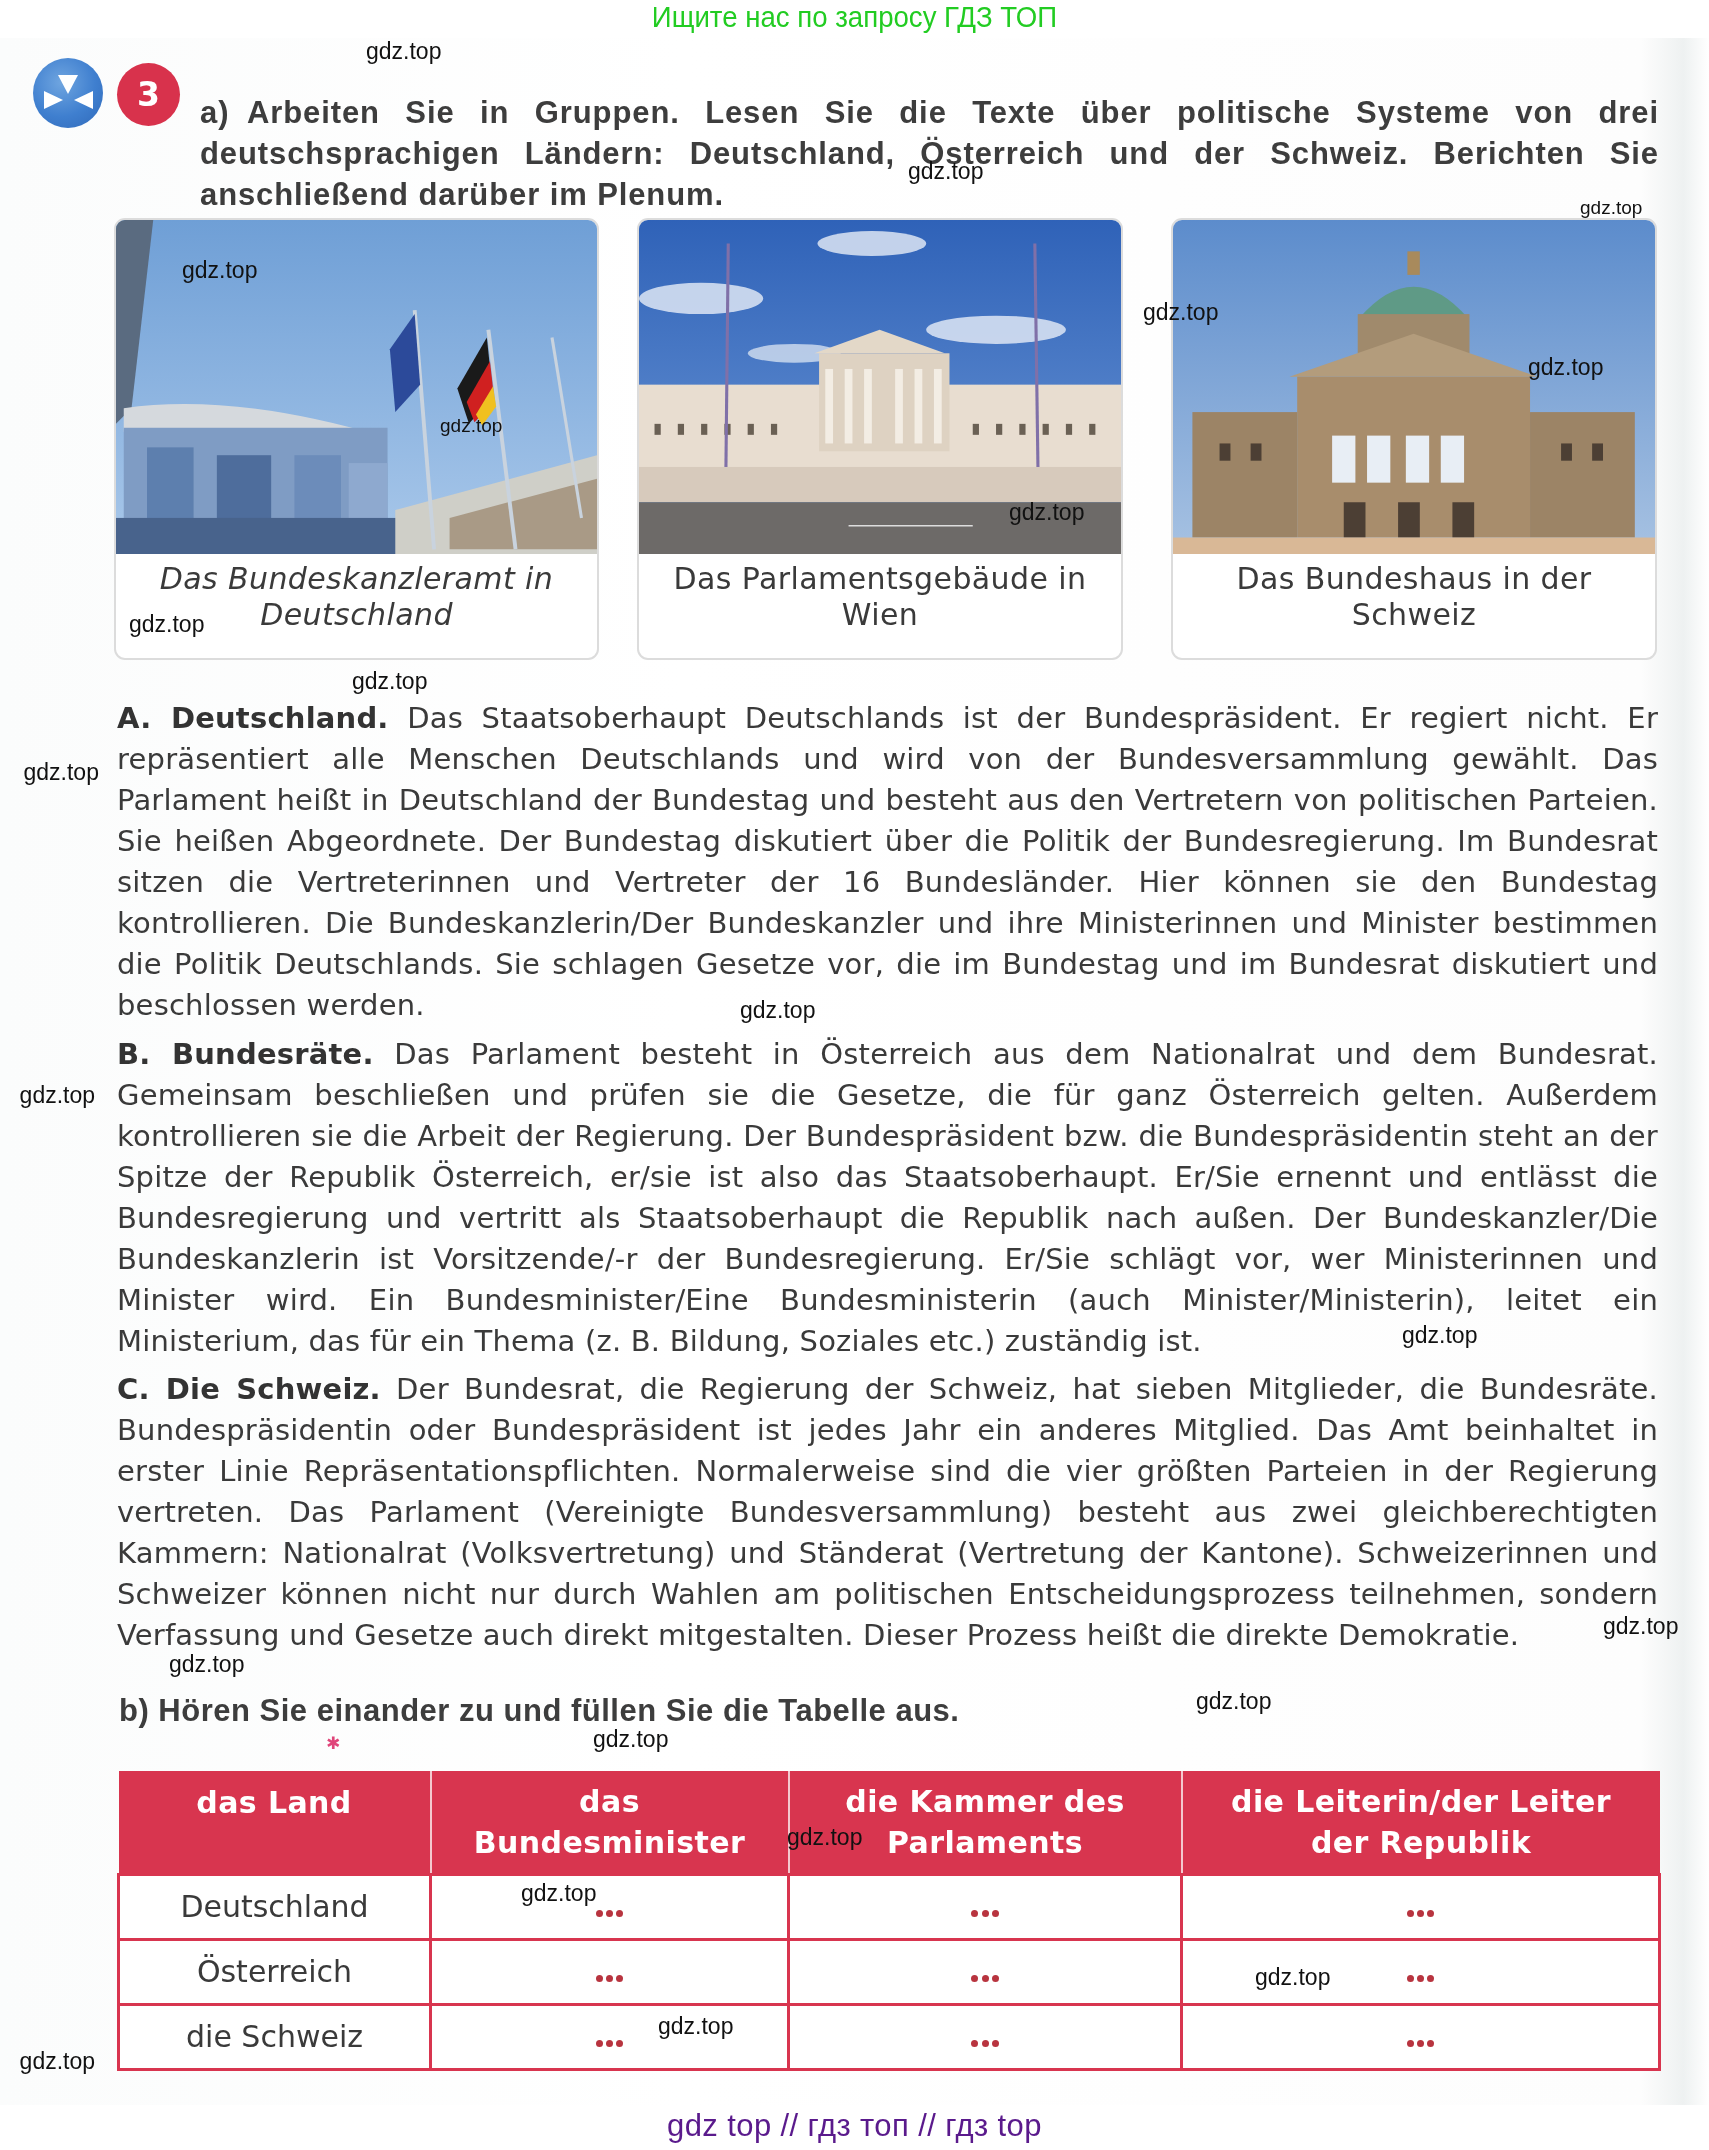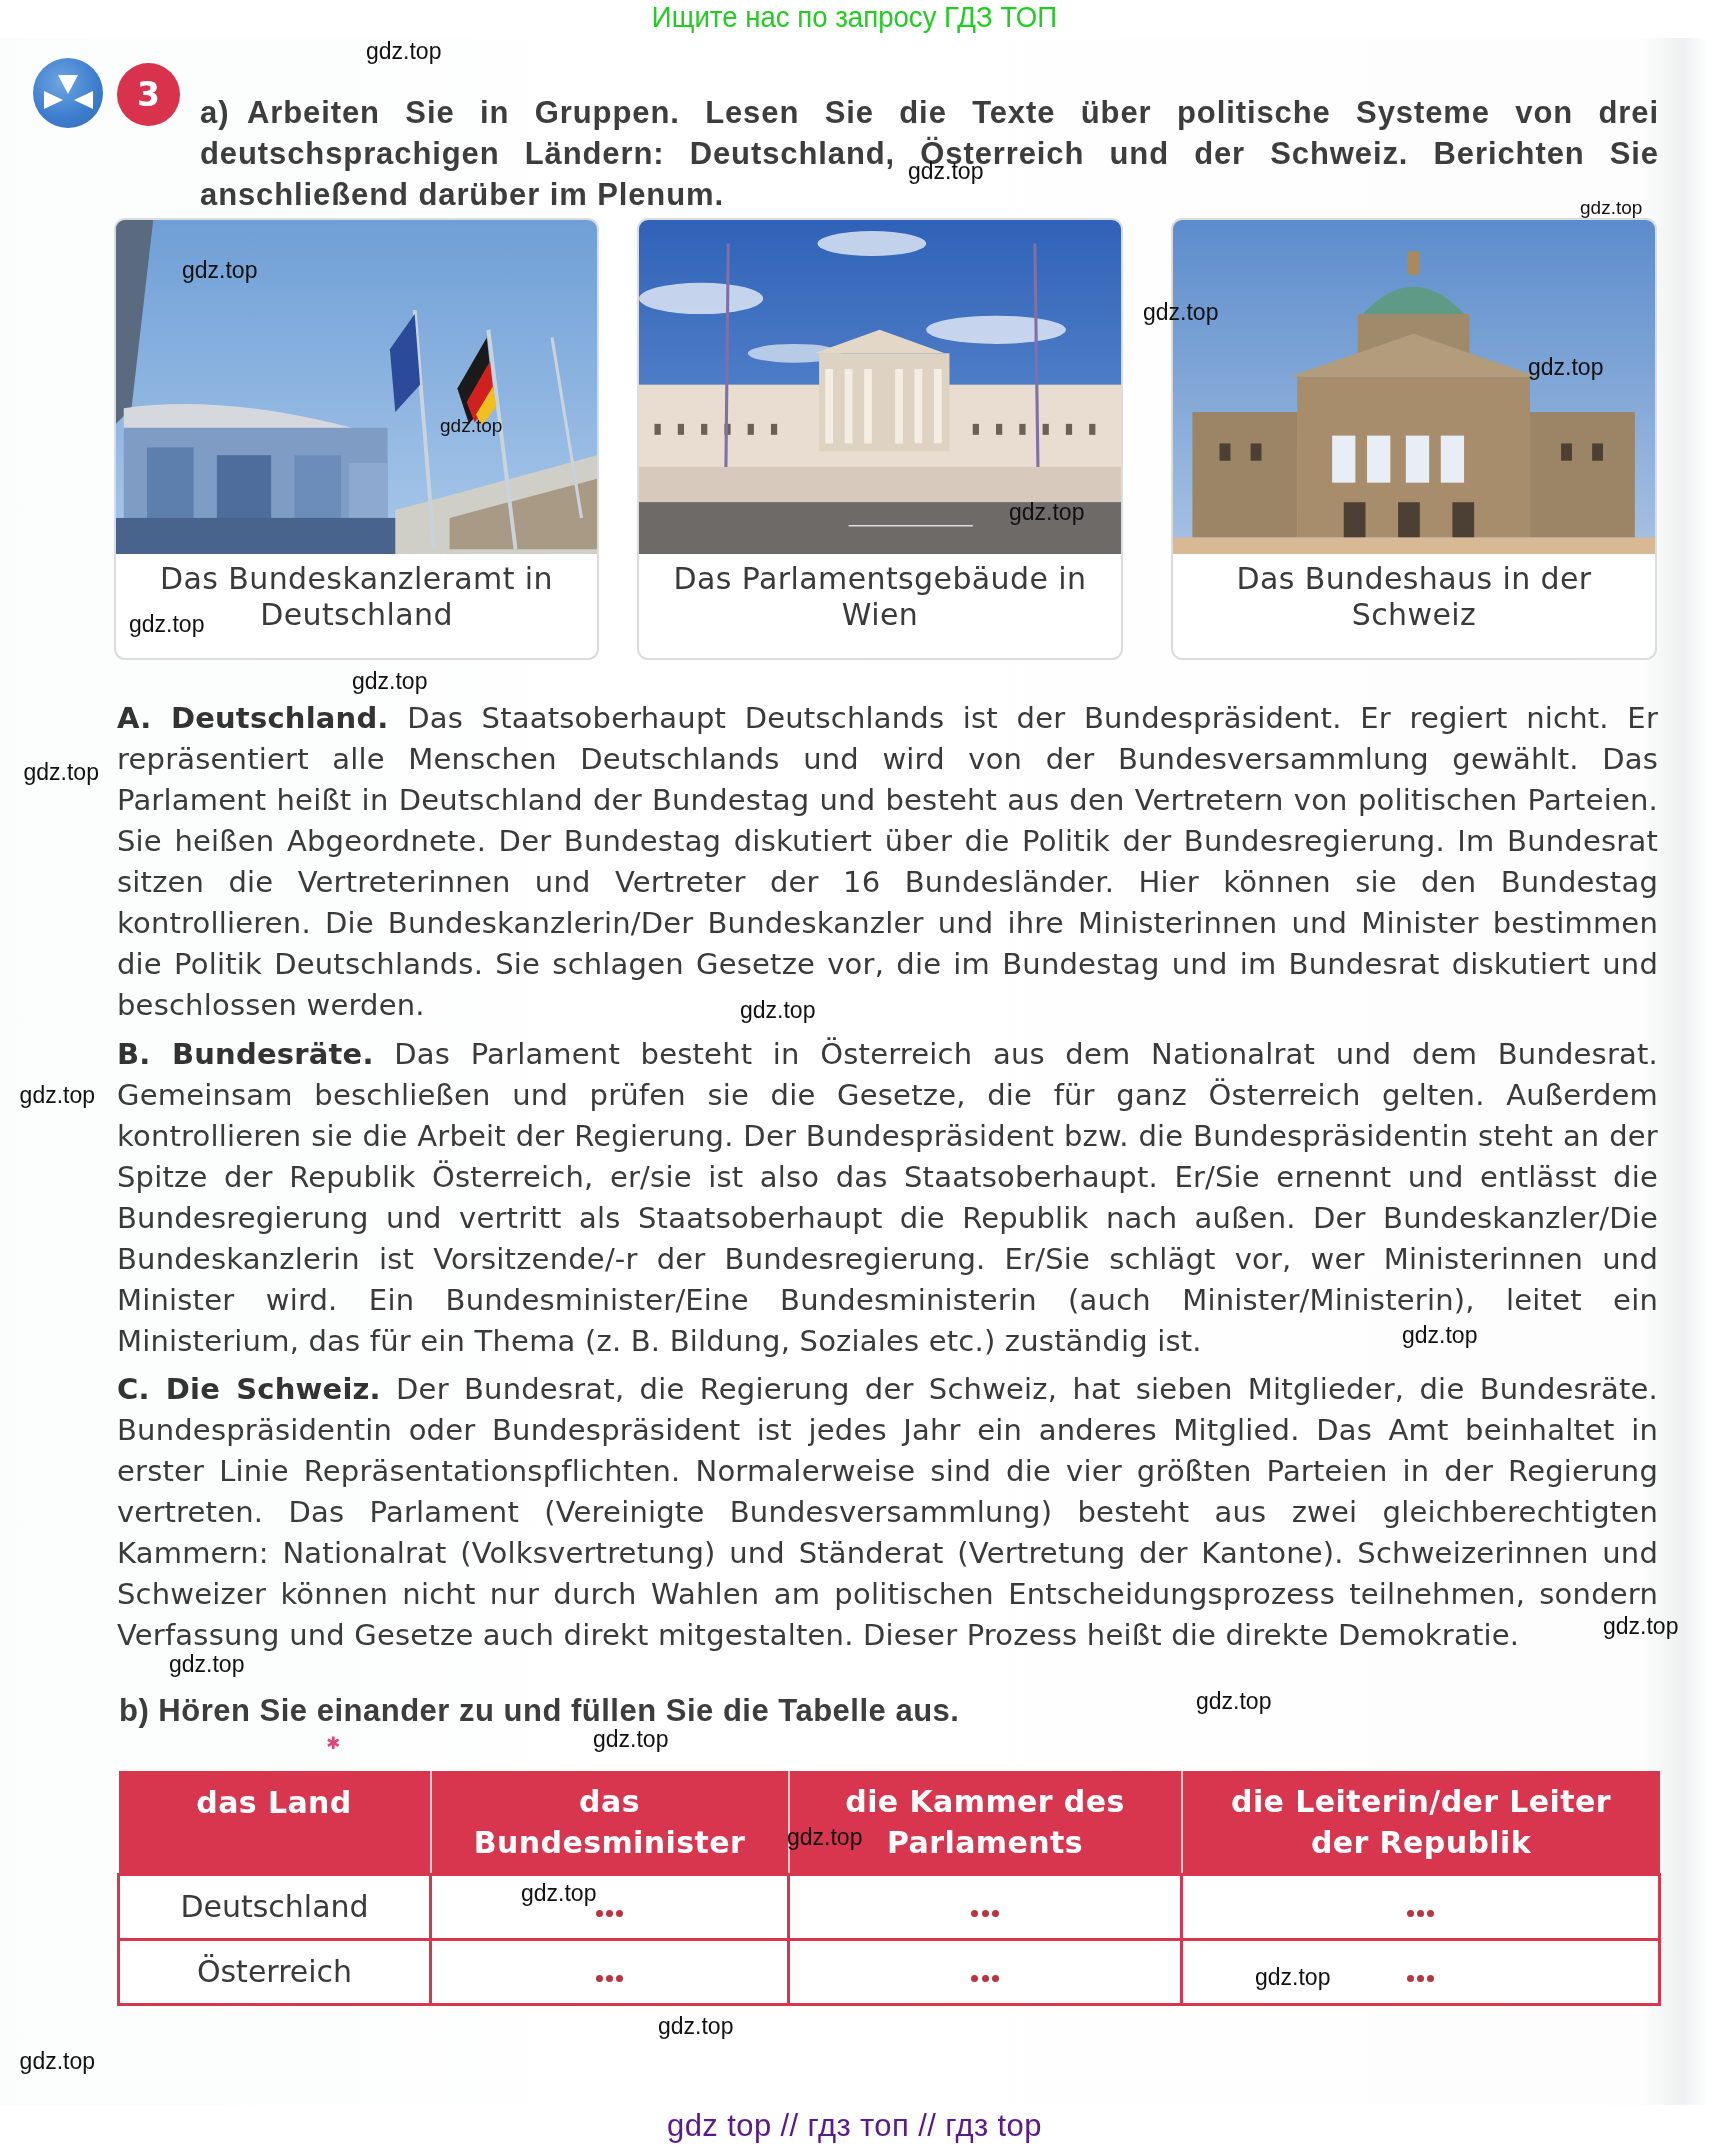--- a/index.html
+++ b/index.html
@@ -107,21 +107,21 @@
 <div class="icon-group">
   <span class="tri t1"></span>
     <span class="tri t2"></span>
     <span class="tri t3"></span>
 </div>
 <div class="task-num">3</div>
 <div class="task-a">
   <span class="label">a)</span><span>Arbeiten Sie in Gruppen. Lesen Sie die Texte über politische Systeme von drei deutschsprachigen Ländern: Deutschland, Österreich und der Schweiz. Berichten Sie anschließend darüber im Plenum.</span>
 </div>
 
-<div class="card" style="left:114px; width:485px;">
+<div class="card" style="left:114px; width:485px;font-style:italic;">
   <div class="photo">
     <svg viewBox="0 0 620 426" preserveAspectRatio="none">
       <defs>
         <linearGradient id="sky1" x1="0" y1="0" x2="0" y2="1">
           <stop offset="0" stop-color="#6f9fd6"></stop>
             <stop offset="1" stop-color="#a9c8ea"></stop>
         </linearGradient>
       </defs>
       <rect width="620" height="426" fill="url(#sky1)"></rect>
       <polygon points="0,0 48,0 20,240 0,260" fill="#5a6b80"></polygon>
@@ -314,20 +314,38 @@
             <i></i>
             <i></i>
             <i></i>
           </span></td>
       <td><span class="dots">
             <i></i>
             <i></i>
             <i></i>
           </span></td>
     </tr>
+    <tr>
+      <td>die Schweiz</td>
+      <td><span class="dots">
+            <i></i>
+            <i></i>
+            <i></i>
+          </span></td>
+      <td><span class="dots">
+            <i></i>
+            <i></i>
+            <i></i>
+          </span></td>
+      <td><span class="dots">
+            <i></i>
+            <i></i>
+            <i></i>
+          </span></td>
+    </tr>
   </tbody>
 </table>
 
 <div id="wm-layer">
     <span class="wm" style="left: 366px; top: 39px;">gdz.top</span>
     <span class="wm" style="left: 908px; top: 159px;">gdz.top</span>
     <span class="wm sm" style="left: 1580px; top: 195px;">gdz.top</span>
     <span class="wm" style="left: 182px; top: 258px;">gdz.top</span>
     <span class="wm" style="left: 1143px; top: 300px;">gdz.top</span>
     <span class="wm" style="left: 1528px; top: 355px;">gdz.top</span>

